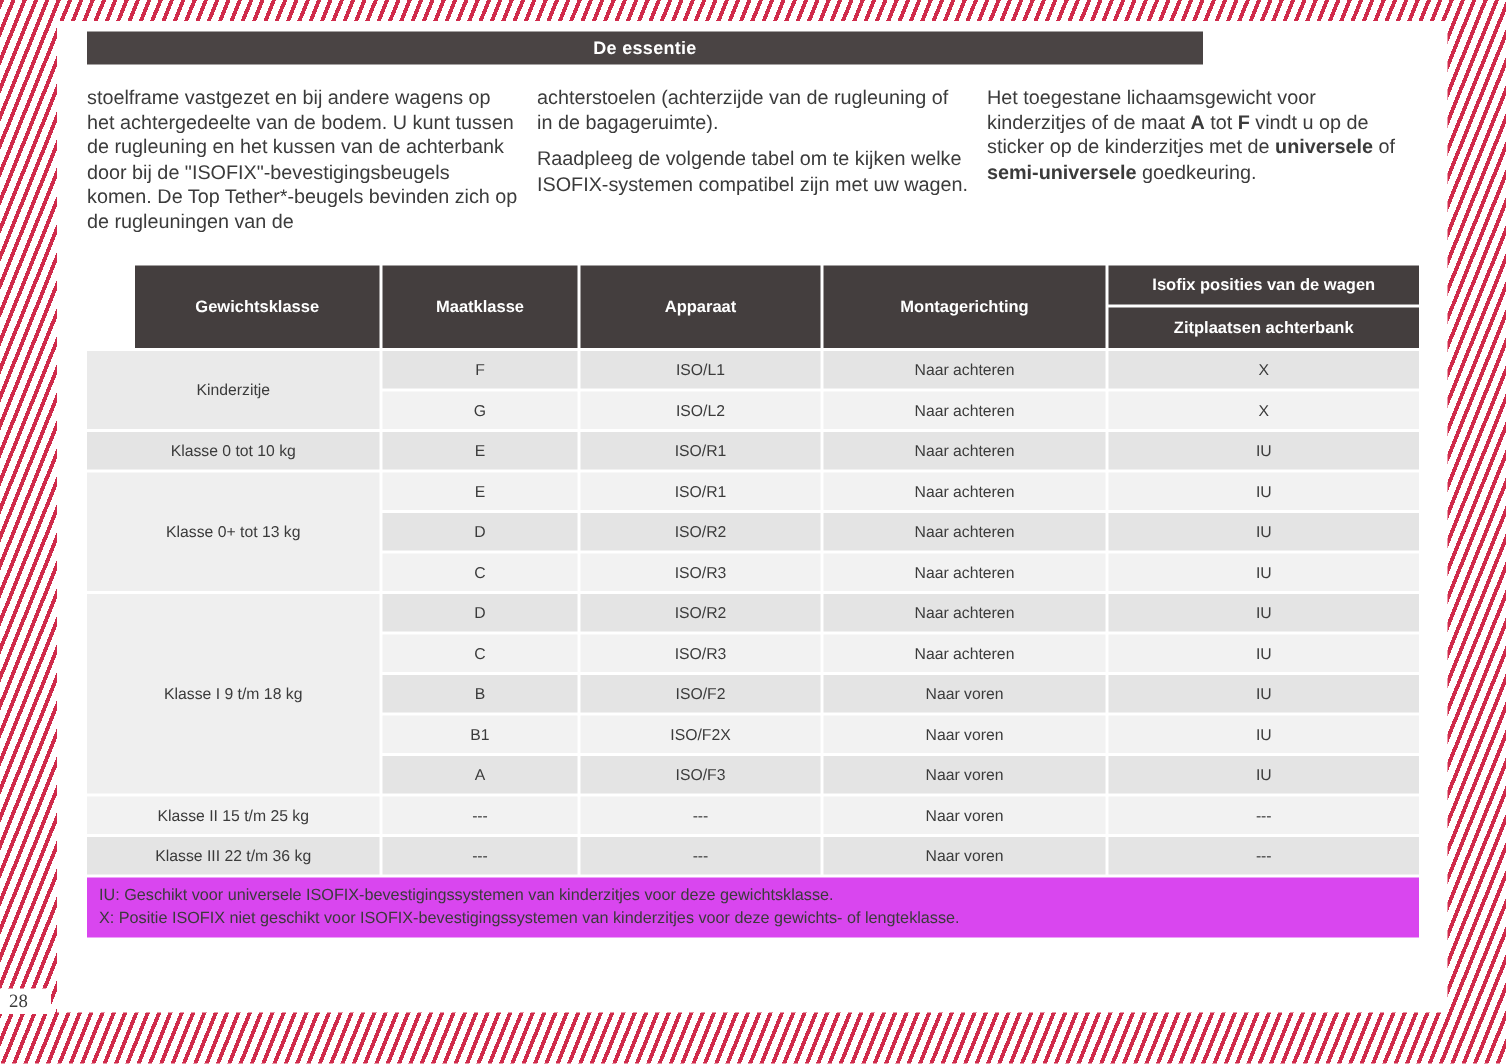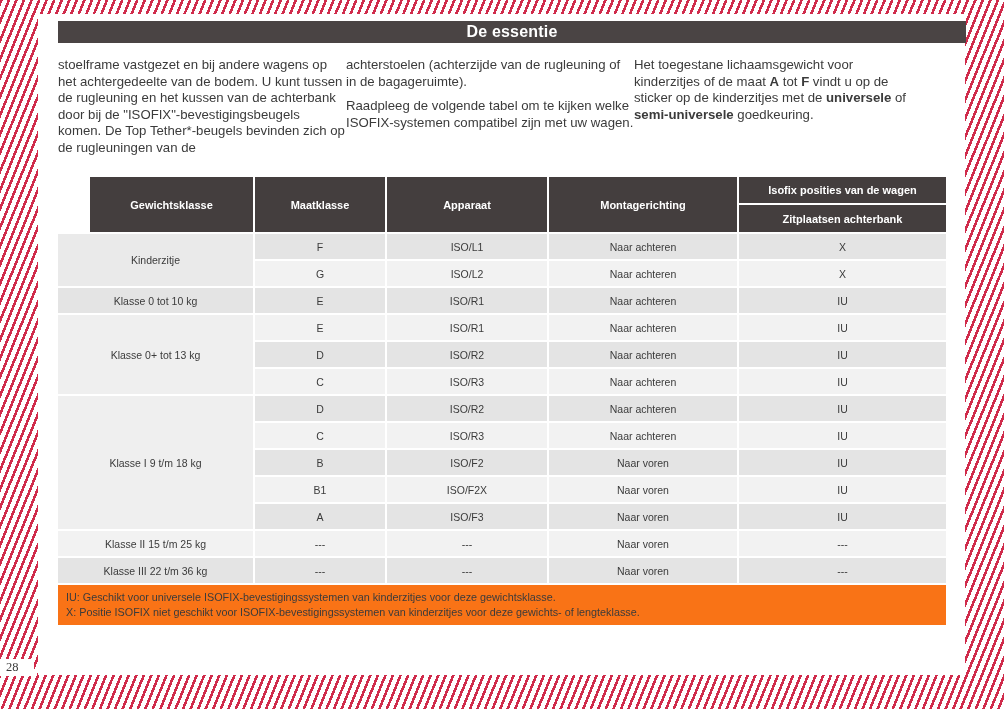--- a/index.html
+++ b/index.html
@@ -27,36 +27,36 @@
     background: #ffffff;
     font-size: 12.5px;
     color: #3b3b3b;
     padding-left: 6px;
     line-height: 17px;
     font-family: Liberation Serif, serif;
   }
   .title-bar {
     position: absolute;
     left: 58px; top: 21px;
-    width: 908px; height: 22px;
+    width: 744px; height: 22px;
     background: #4a4444;
     color: #ffffff;
-    font-size: 16px;
+    font-size: 12px;
     font-weight: bold;
     text-align: center;
     line-height: 22px;
     letter-spacing: 0.2px;
   }
   .cols {
     position: absolute;
     left: 58px; top: 57px;
     width: 890px;
     display: grid;
     grid-template-columns: 288px 288px 286px;
-    column-gap: 0;
+    column-gap: 12px;
     font-size: 13.2px;
     line-height: 16.6px;
   }
   .cols p { margin-bottom: 8px; }
   .cols b { font-weight: bold; }
   .table-wrap {
     position: absolute;
     left: 58px; top: 177px;
     width: 888px;
   }
@@ -80,21 +80,21 @@
     font-size: 11px;
   }
   .head-span { grid-row: 1 / span 2; }
   .body-cell { color: #3b3b3b; }
   .shade-dark { background: #e4e4e4; }
   .shade-light { background: #f2f2f2; }
   .group-kinderzitje { background: #eaeaea; }
   .group-light { background: #efefef; }
   .footnote {
     grid-column: 1 / -1;
-    background: #f97316;
+    background: #d946ef;
     display: flex;
     flex-direction: column;
     justify-content: center;
     padding-left: 8px;
     font-size: 10.8px;
     line-height: 15px;
     text-align: left;
     color: #3b3b3b;
   }
 </style>

